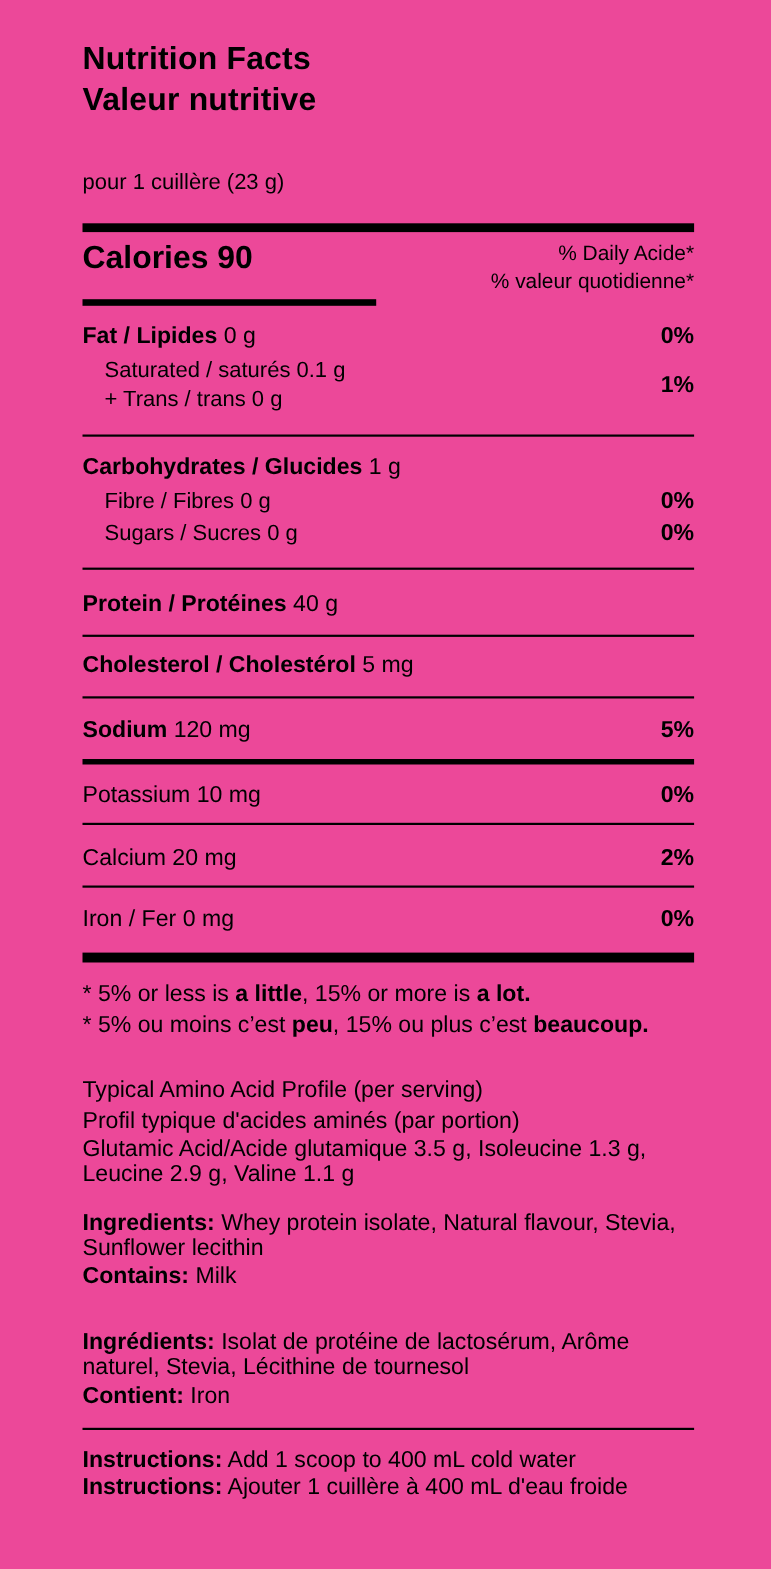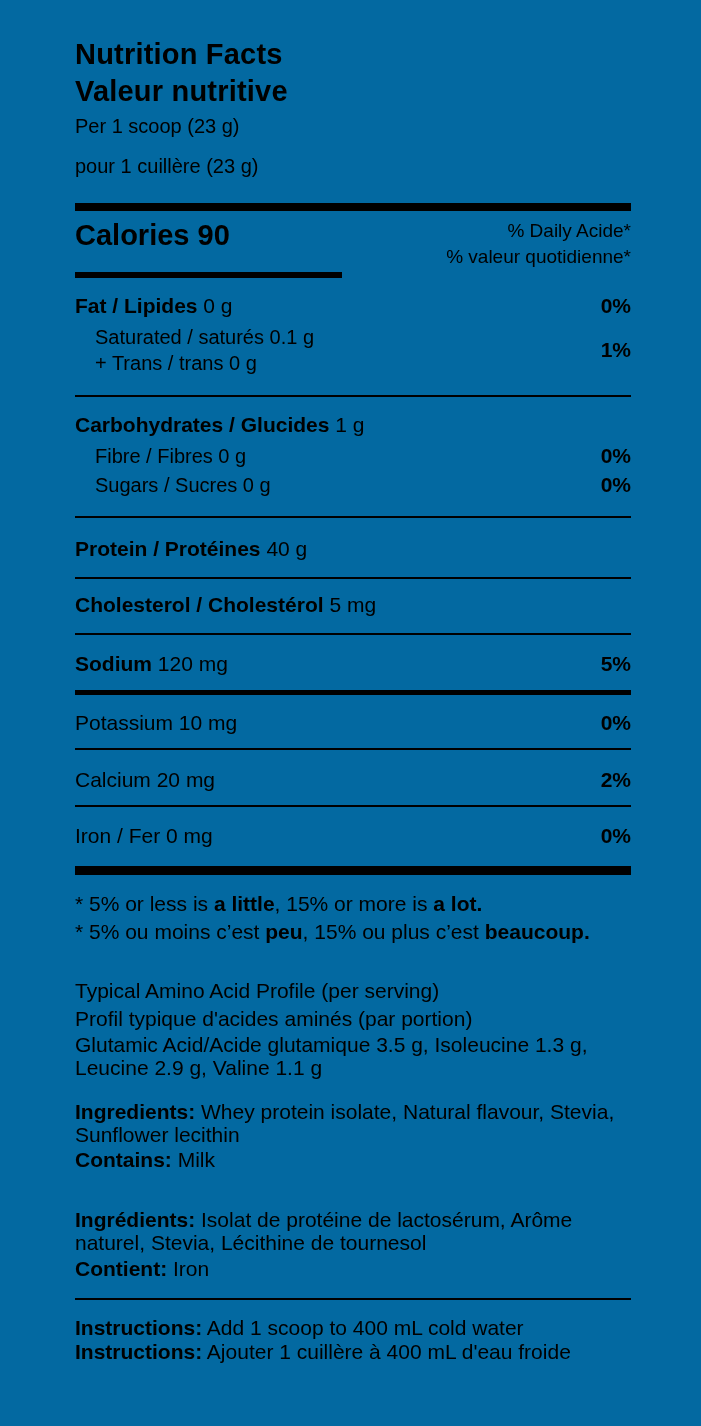--- a/index.html
+++ b/index.html
@@ -1,19 +1,19 @@
 <!DOCTYPE html>
 <html><head>
 <meta charset="utf-8">
 <style>
   html,body{margin:0;padding:0;background:#fff;}
   .nft{
     position:relative;
     width:701px;height:1426px;
-    background:#0369a1;color:#000;
+    background:#ec4899;color:#000;
     font-family:"Liberation Sans","DejaVu Sans",sans-serif;
     overflow:hidden;
   }
   .abs{position:absolute;left:75px;right:70px;}
   .rule{position:absolute;left:75px;right:70px;background:#000;}
   .ruleL{position:absolute;left:75px;background:#000;}
   .b{font-weight:bold;}
   .title{font-size:29px;font-weight:bold;line-height:37px;letter-spacing:.2px;}
   .serving{font-size:20px;line-height:26px;}
   .cal{font-size:29px;font-weight:bold;line-height:34px;}
@@ -29,21 +29,20 @@
 </head>
 <body>
 
 <div class="nft">
 
   <div class="abs" style="top:36px">
     <div class="title">Nutrition Facts</div>
     <div class="title">Valeur nutritive</div>
   </div>
 
-  <div class="abs serving" style="top:113px">Per 1 scoop (23 g)</div>
   <div class="abs serving" style="top:153px">pour 1 cuillère (23 g)</div>
 
   <div class="rule" style="top:203px;height:8px"></div>
 
   <div class="abs" style="top:218px">
     <div style="display:flex;justify-content:space-between;align-items:flex-start">
       <div class="cal"><span>Calories</span> <span>90</span></div>
       <div class="dvh">
         <div>% Daily Acide*</div>
         <div>% valeur quotidienne*</div>

